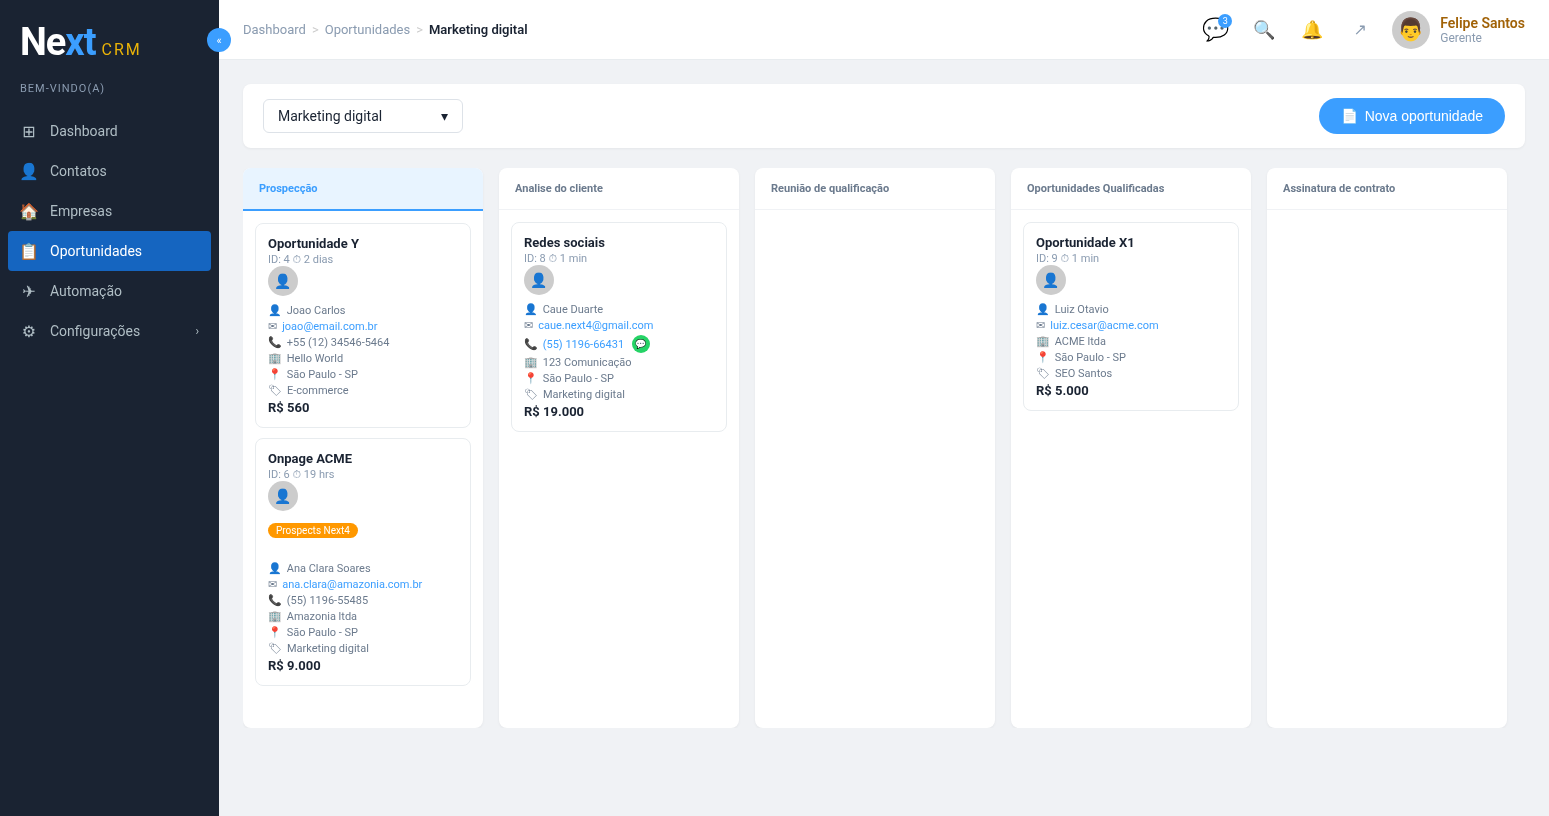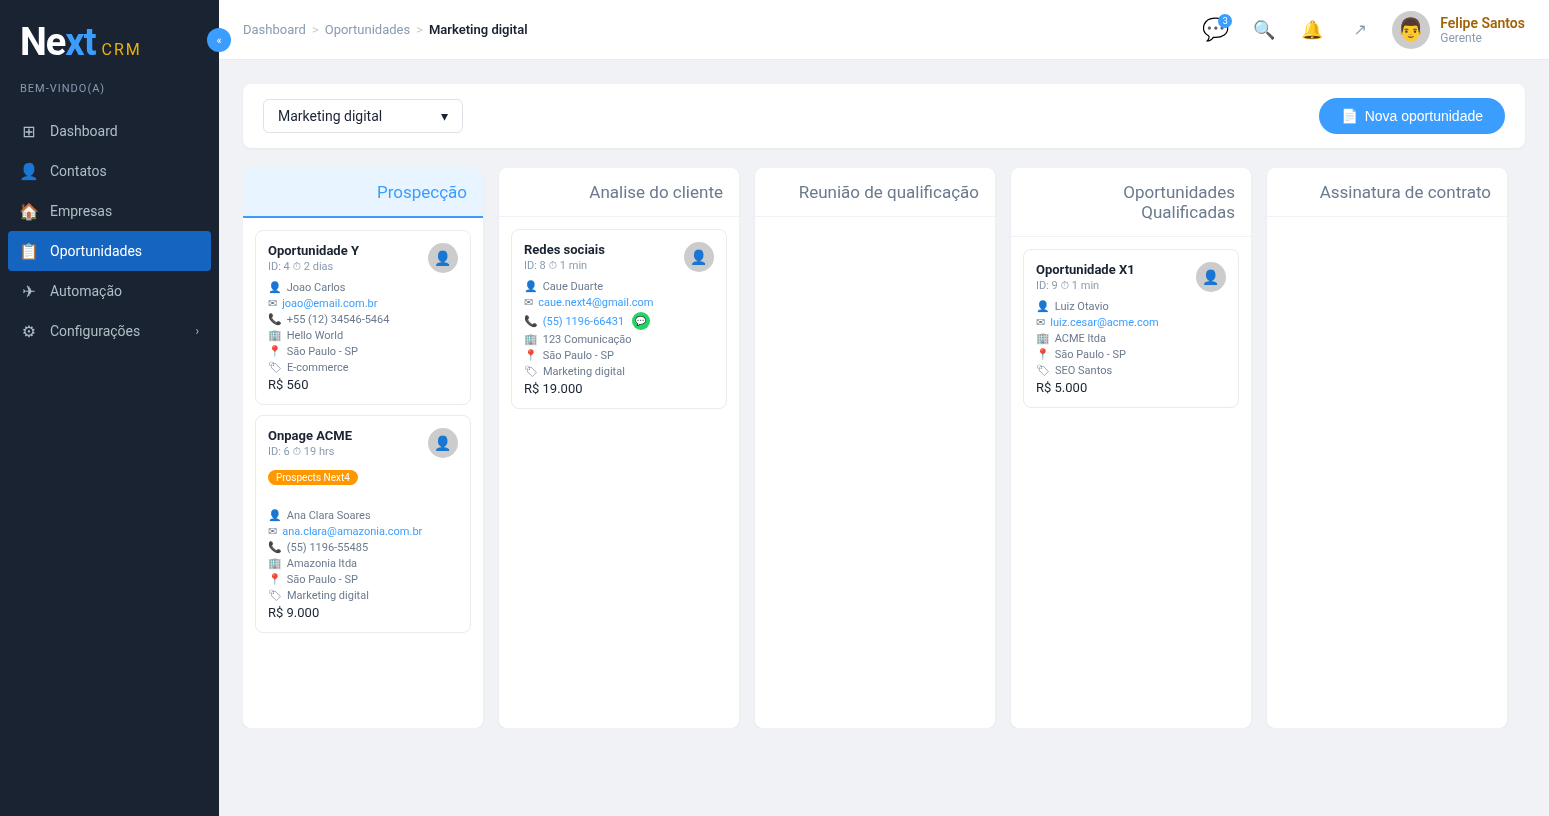--- a/index.html
+++ b/index.html
@@ -210,46 +210,46 @@
       min-width: 240px;
       width: 240px;
       flex-shrink: 0;
       background: #fff;
       border-radius: 8px;
       overflow: hidden;
       box-shadow: 0 1px 3px rgba(0,0,0,0.05);
     }
     .column-header {
       padding: 14px 16px;
-      font-size: 17px;
-      font-weight: 400;
-      text-align: right;
+      font-size: 11px;
+      font-weight: 700;
+      text-align: left;
       border-bottom: 1px solid #f0f2f5;
     }
     .column-header.active { color: #3b9eff; background: #e8f4ff; border-bottom: 2px solid #3b9eff; }
     .column-header.default { color: #6b7a8d; }
     .column-body { padding: 12px; display: flex; flex-direction: column; gap: 10px; }
 
     
     .card {
       background: #fff;
       border: 1px solid #e8ecef;
       border-radius: 8px;
       padding: 12px;
       cursor: pointer;
       transition: box-shadow 0.15s;
     }
-    .card-header { display: flex; justify-content: space-between; align-items: flex-start; margin-bottom: 8px; }
+    .card-header { display: flex; justify-content: space-between; align-items: flex-start; margin-bottom: 8px; flex-direction: column; }
     .card-title { font-size: 13px; font-weight: 700; color: #1a2332; }
     .card-id { font-size: 11px; color: #8a9bb0; margin-top: 2px; display: flex; align-items: center; gap: 4px; }
     .card-avatar { width: 30px; height: 30px; border-radius: 50%; background: #ccc; display: flex; align-items: center; justify-content: center; font-size: 14px; flex-shrink: 0; }
     .card-field { font-size: 11px; color: #6b7a8d; display: flex; align-items: center; gap: 5px; margin-bottom: 3px; }
     .card-field a, .card-field .link { color: #3b9eff; text-decoration: none; text-align: right; }
     .card-field .phone-link { color: #3b9eff; }
-    .card-price { font-size: 13px; font-weight: 400; color: #1a2332; margin-top: 0; }
+    .card-price { font-size: 13px; font-weight: 700; color: #1a2332; margin-top: 0; }
     .tag {
       display: inline-block;
       background: #ff9800;
       color: #fff;
       font-size: 10px;
       padding: 2px 8px;
       border-radius: 10px;
       margin-bottom: 24px;
     }
     .tag.orange { background: #ff9800; }

